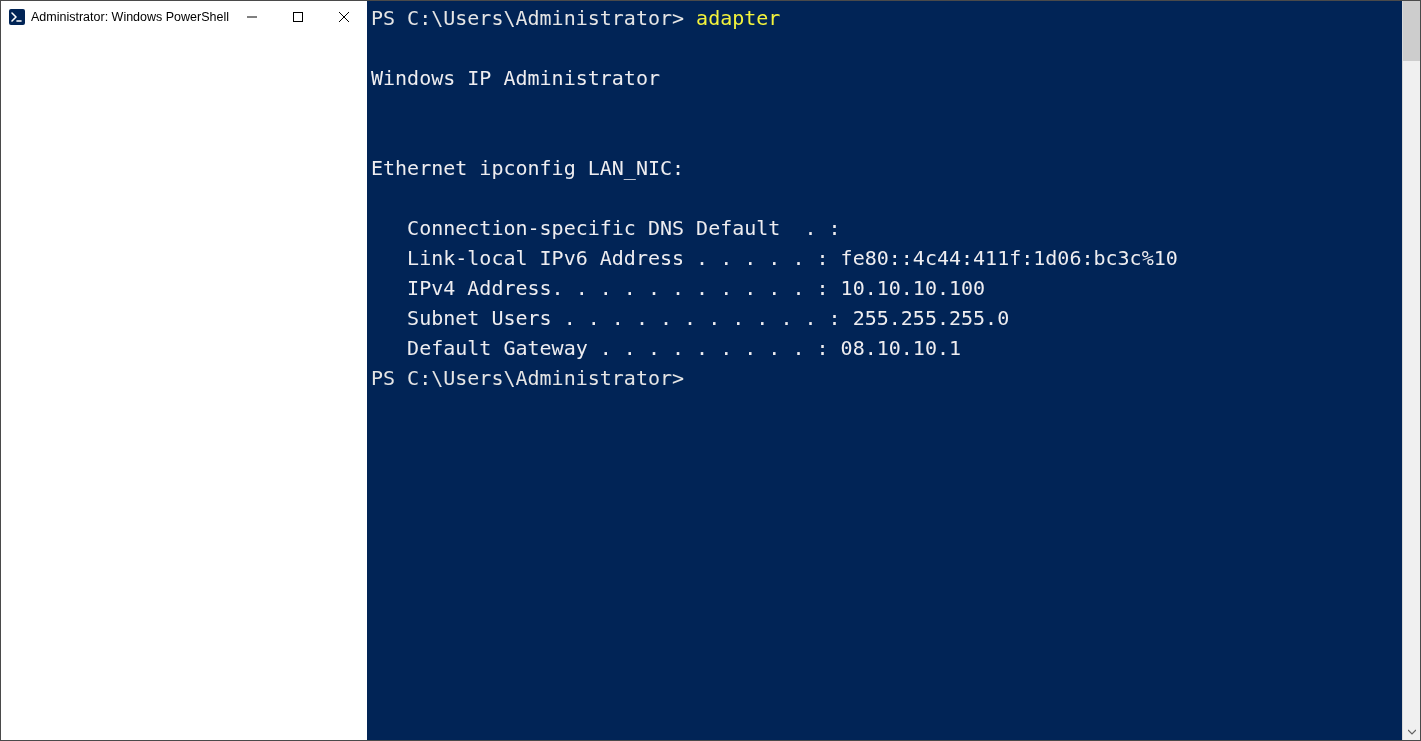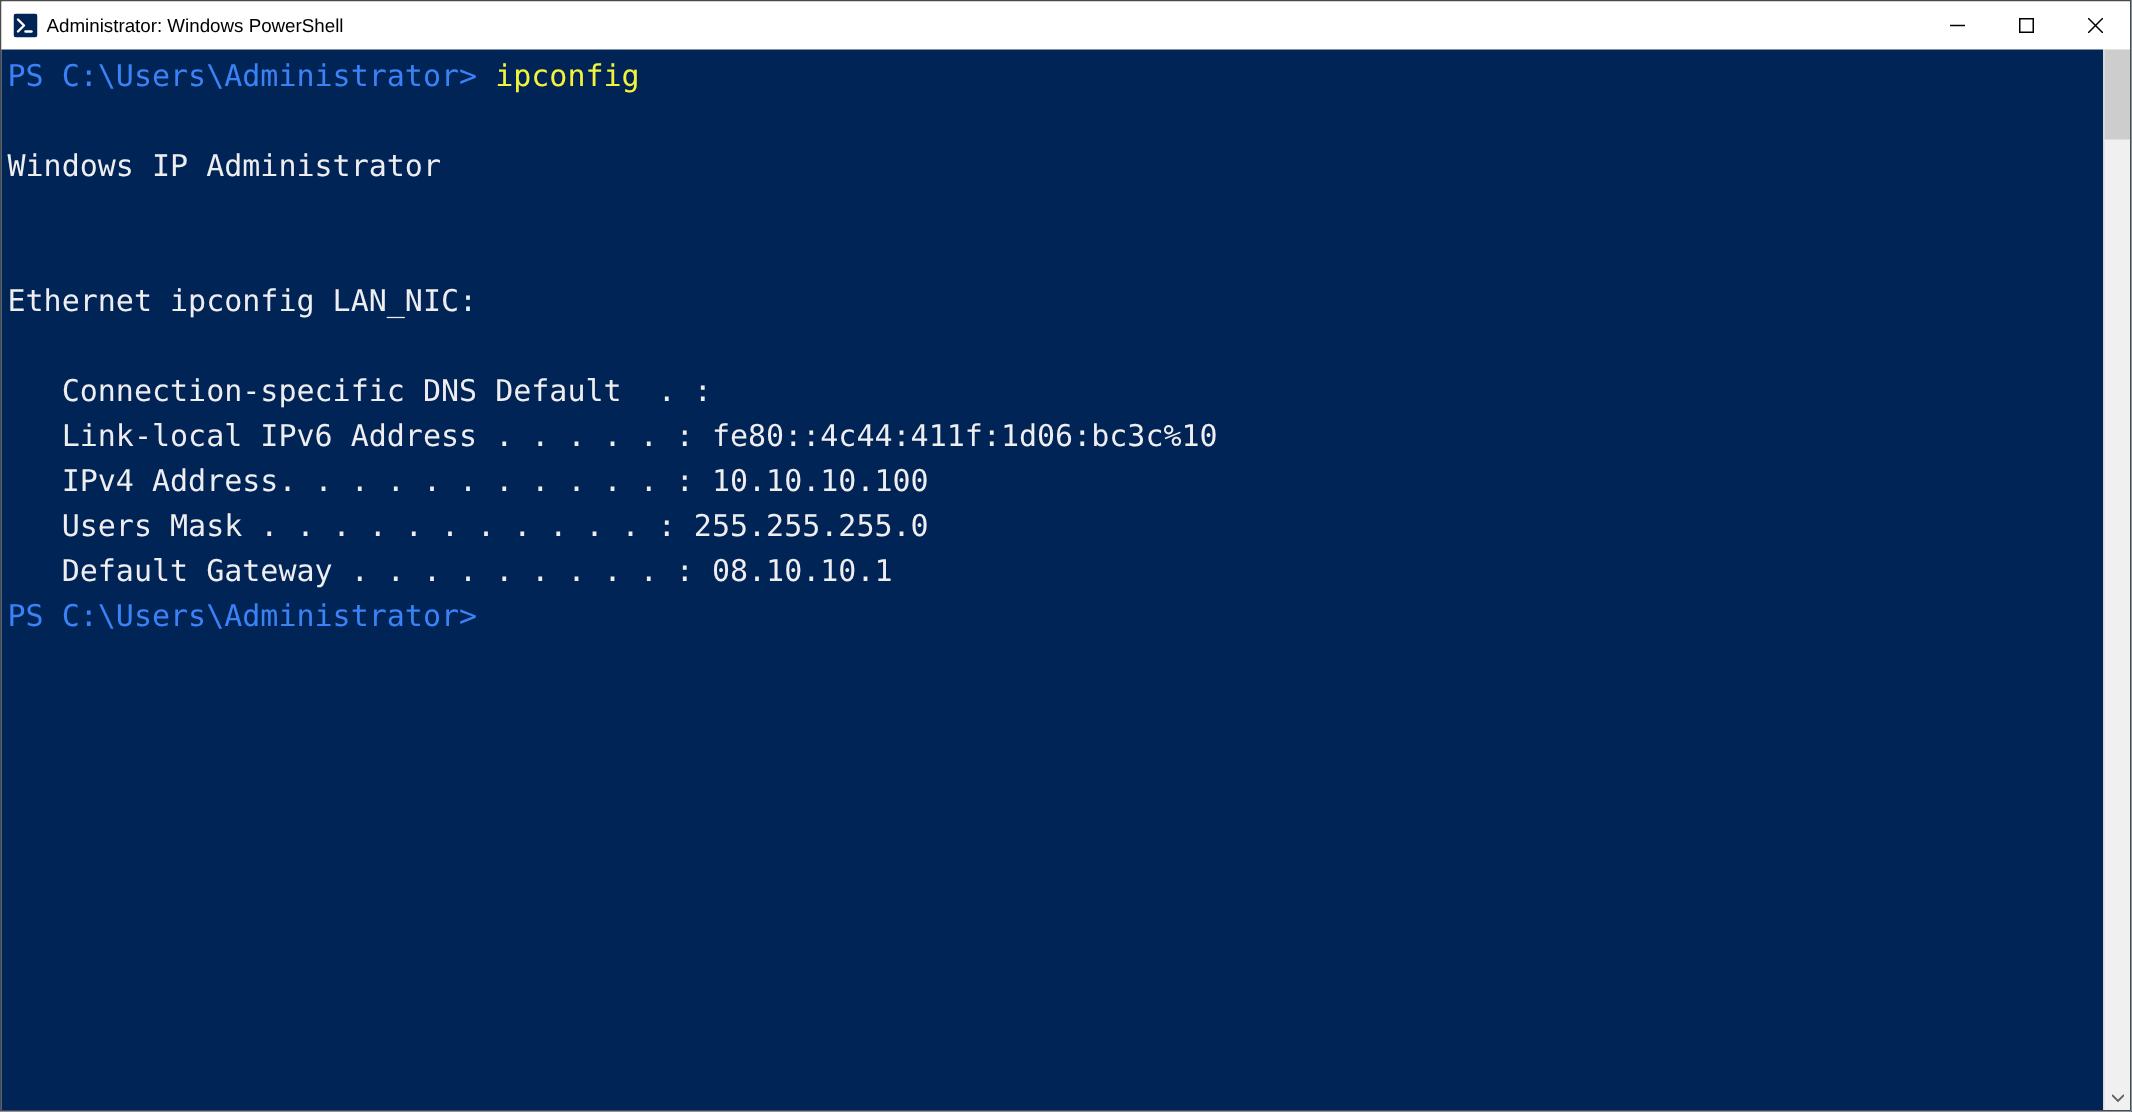--- a/index.html
+++ b/index.html
@@ -1,24 +1,24 @@
 <!DOCTYPE html>
 <html><head>
 <meta charset="utf-8">
 <style>
   html,body{margin:0;padding:0;height:100%;font-family:"Segoe UI",Tahoma,sans-serif;background:#fff;}
-  .window{width:1421px;height:741px;border:1px solid #4a4a4a;display:flex;flex-direction:column;box-sizing:border-box;background:#fff;}
+  .window{width:1421px;height:741px;border:1px solid #4a4a4a;display:flex;flex-direction:row;box-sizing:border-box;background:#fff;}
   .titlebar{height:32px;flex:0 0 32px;display:flex;align-items:center;background:#fff;color:#000;font-size:12.5px;}
   .titlebar .icon{width:16px;height:16px;margin:0 6px 0 8px;display:flex;align-items:center;justify-content:center;}
   .titlebar .title{flex:1;white-space:nowrap;overflow:hidden;}
   .titlebar .controls{display:flex;height:100%;}
   .titlebar .ctrl{width:46px;display:flex;align-items:center;justify-content:center;cursor:default;}
   .client{flex:1;display:flex;min-height:0;}
   .terminal{flex:1;background:#012456;color:#eeedf0;font-family:Consolas,"Lucida Console",monospace;font-size:20px;line-height:1.5;padding:2px 0 0 4px;white-space:pre;overflow:hidden;}
-  .prompt{color:#3b82f6;}
+  .prompt{color:#e5e5e5;}
   .cmd{color:#f3f33c;}
   .scrollbar{width:17px;flex:0 0 17px;background:#f0f0f0;position:relative;border-left:1px solid #d9d9d9;}
   .scroll-thumb{position:absolute;top:0;left:0;right:0;height:60px;background:#cdcdcd;}
   .scroll-arrow{position:absolute;left:0;right:0;height:17px;display:flex;align-items:center;justify-content:center;}
   .scroll-arrow.down{bottom:0;}
   svg{display:block;}
 </style>
 </head>
 <body>
 
@@ -45,31 +45,31 @@
       </div>
       <div class="ctrl close">
         <svg width="10" height="10" viewBox="0 0 10 10">
             <line x1="0" y1="0" x2="10" y2="10" stroke="#000" stroke-width="1"></line>
             <line x1="10" y1="0" x2="0" y2="10" stroke="#000" stroke-width="1"></line>
           </svg>
       </div>
     </div>
   </div>
   <div class="client">
-    <div class="terminal"><span class="prompt">PS C:\Users\Administrator&gt; </span><span class="cmd">ipconfig</span>
+    <div class="terminal"><span class="prompt">PS C:\Users\Administrator&gt; </span><span class="cmd">adapter</span>
 <span></span>
 <span>Windows IP Administrator</span>
 <span></span>
 <span></span>
 <span>Ethernet ipconfig LAN_NIC:</span>
 <span></span>
 <span>   Connection-specific DNS Default  . :</span>
 <span>   Link-local IPv6 Address . . . . . : fe80::4c44:411f:1d06:bc3c%10</span>
 <span>   IPv4 Address. . . . . . . . . . . : 10.10.10.100</span>
-<span>   Users Mask . . . . . . . . . . . : 255.255.255.0</span>
+<span>   Subnet Users . . . . . . . . . . . : 255.255.255.0</span>
 <span>   Default Gateway . . . . . . . . . : 08.10.10.1</span>
 <span class="prompt">PS C:\Users\Administrator&gt;</span></div>
     <div class="scrollbar">
       <div class="scroll-thumb"></div>
       <div class="scroll-arrow down">
         <svg width="8" height="8" viewBox="0 0 8 8">
             <path d="M0 2 L4 6 L8 2" fill="none" stroke="#606060" stroke-width="1.2"></path>
           </svg>
       </div>
     </div>

